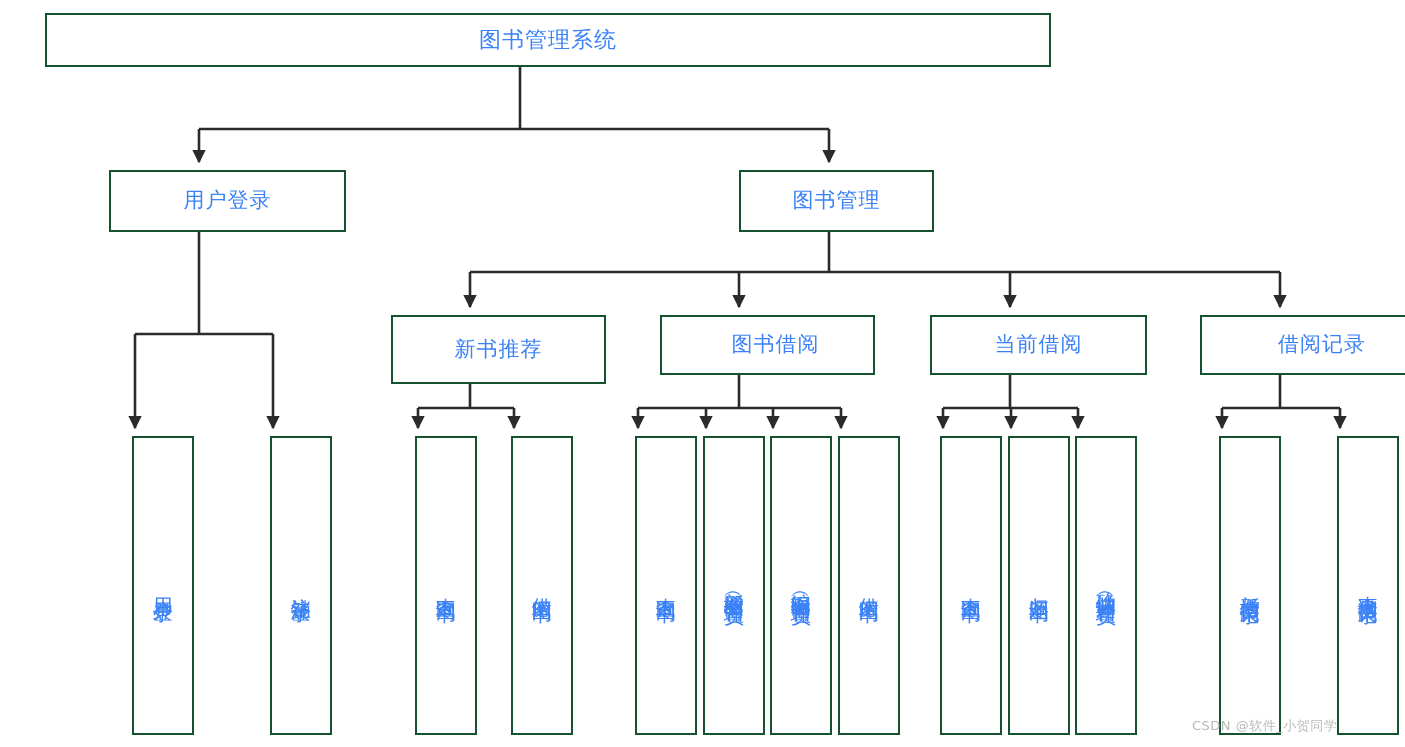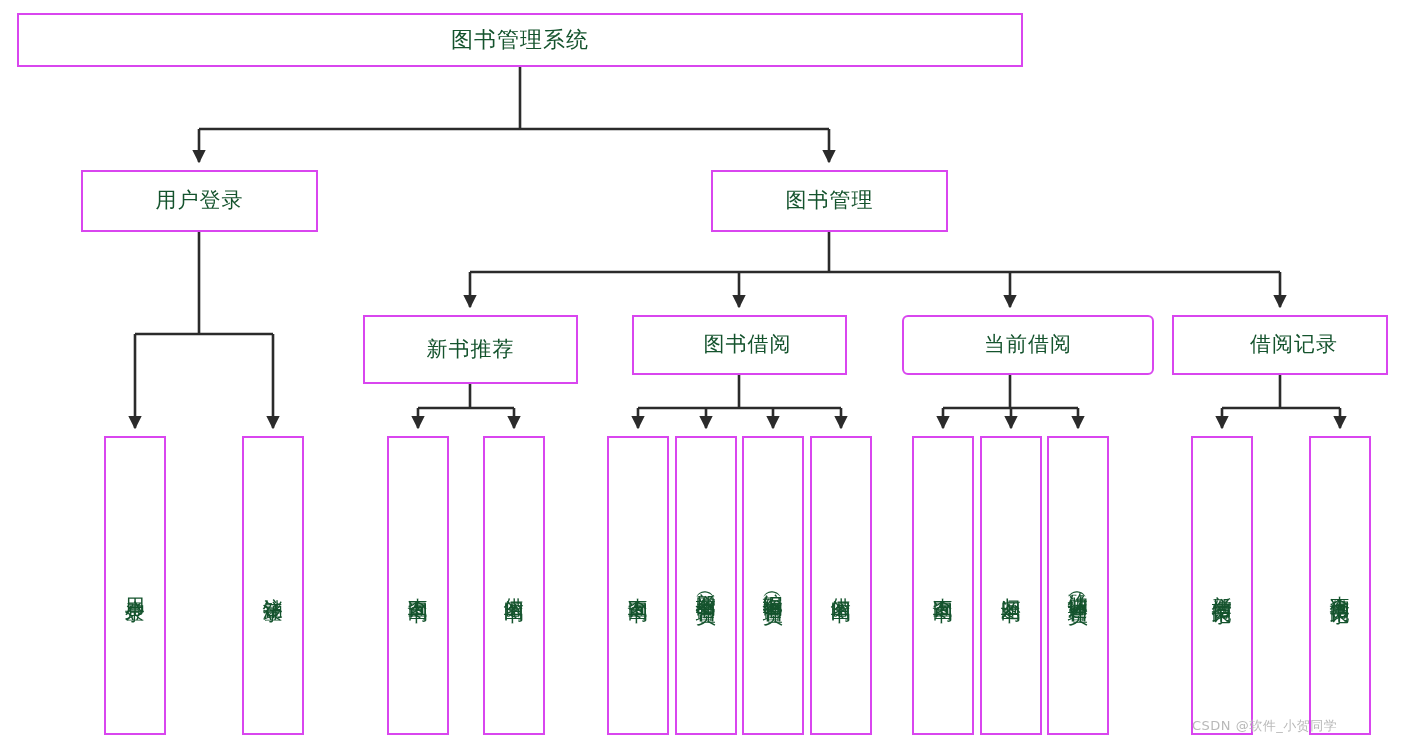--- a/index.html
+++ b/index.html
@@ -23,25 +23,26 @@
     left: 0;
     top: 0;
     width: 1405px;
     height: 747px;
     pointer-events: none;
   }
   .node {
     position: absolute;
     box-sizing: border-box;
     background: #ffffff;
-    border: 2px solid #d946ef;
+    border: 2px solid #14532d;
     display: flex;
     align-items: center;
     justify-content: center;
-    color: #14532d;
+    color: #3b82f6;
+    margin-left: 28px;
   }
   .node.horiz {
     font-size: 21px;
     letter-spacing: 1px;
     line-height: 1.2;
   }
   .node.root {
     font-size: 22px;
   }
   .node.leaf {
@@ -124,31 +125,31 @@
     </g>
   </svg>
 
   <div class="node horiz root" style="left:17px; top:13px; width:1006px; height:54px;">
     <span>图书管理系统</span>
   </div>
 
   <div class="node horiz" style="left:81px; top:170px; width:237px; height:62px;">
     <span>用户登录</span>
   </div>
-  <div class="node horiz" style="left:711px; top:170px; width:237px; height:62px;">
+  <div class="node horiz" style="left:711px; top:170px; width:195px; height:62px;">
     <span>图书管理</span>
   </div>
 
   <div class="node horiz" style="left:363px; top:315px; width:215px; height:69px;">
     <span>新书推荐</span>
   </div>
   <div class="node horiz" style="left:632px; top:315px; width:215px; height:60px;padding-left:16px;">
     <span>图书借阅</span>
   </div>
-  <div class="node horiz" style="left:902px; top:315px; width:252px; height:60px;border-radius:6px;">
+  <div class="node horiz" style="left:902px; top:315px; width:217px; height:60px;">
     <span>当前借阅</span>
   </div>
   <div class="node horiz" style="left:1172px; top:315px; width:216px; height:60px;padding-left:28px;">
     <span>借阅记录</span>
   </div>
 
   <div class="node leaf" style="left:104px; top:436px; width:62px; height:299px;">
     <span class="vtext">用户登录</span>
   </div>
   <div class="node leaf" style="left:242px; top:436px; width:62px; height:299px;">

